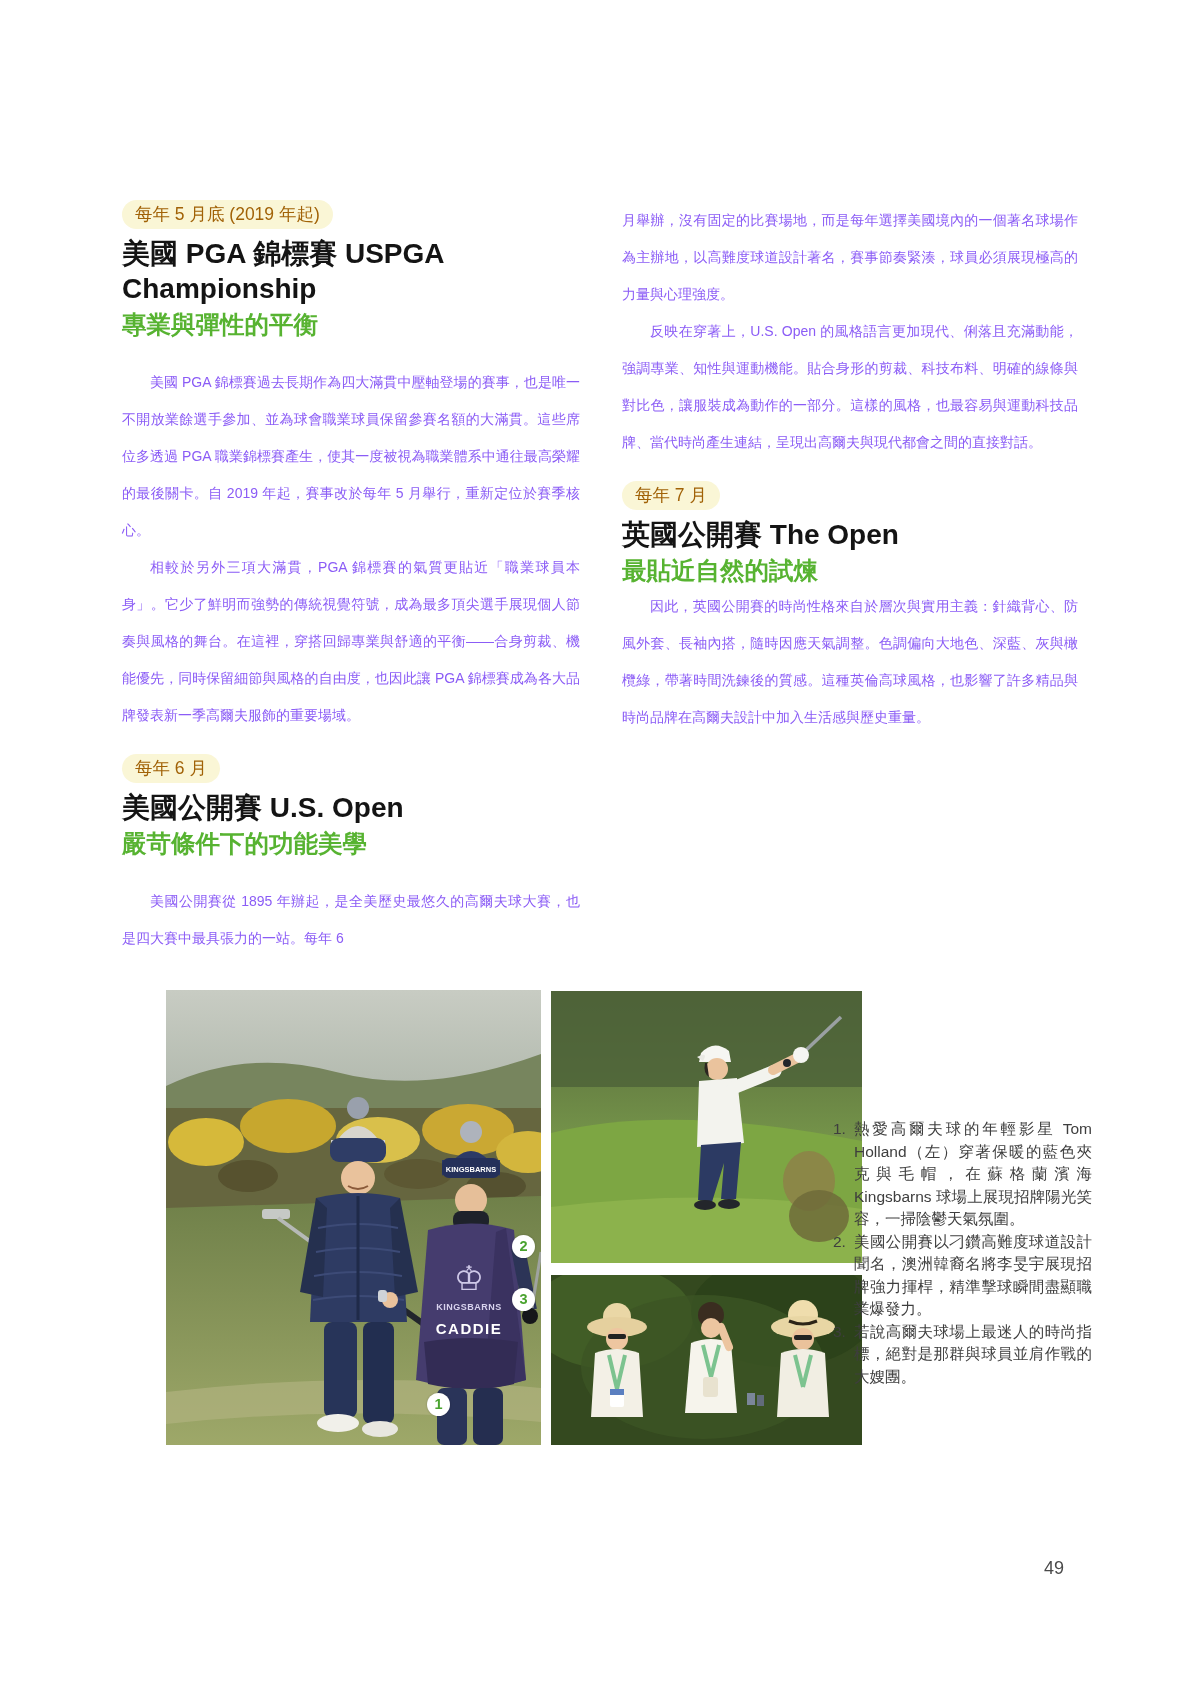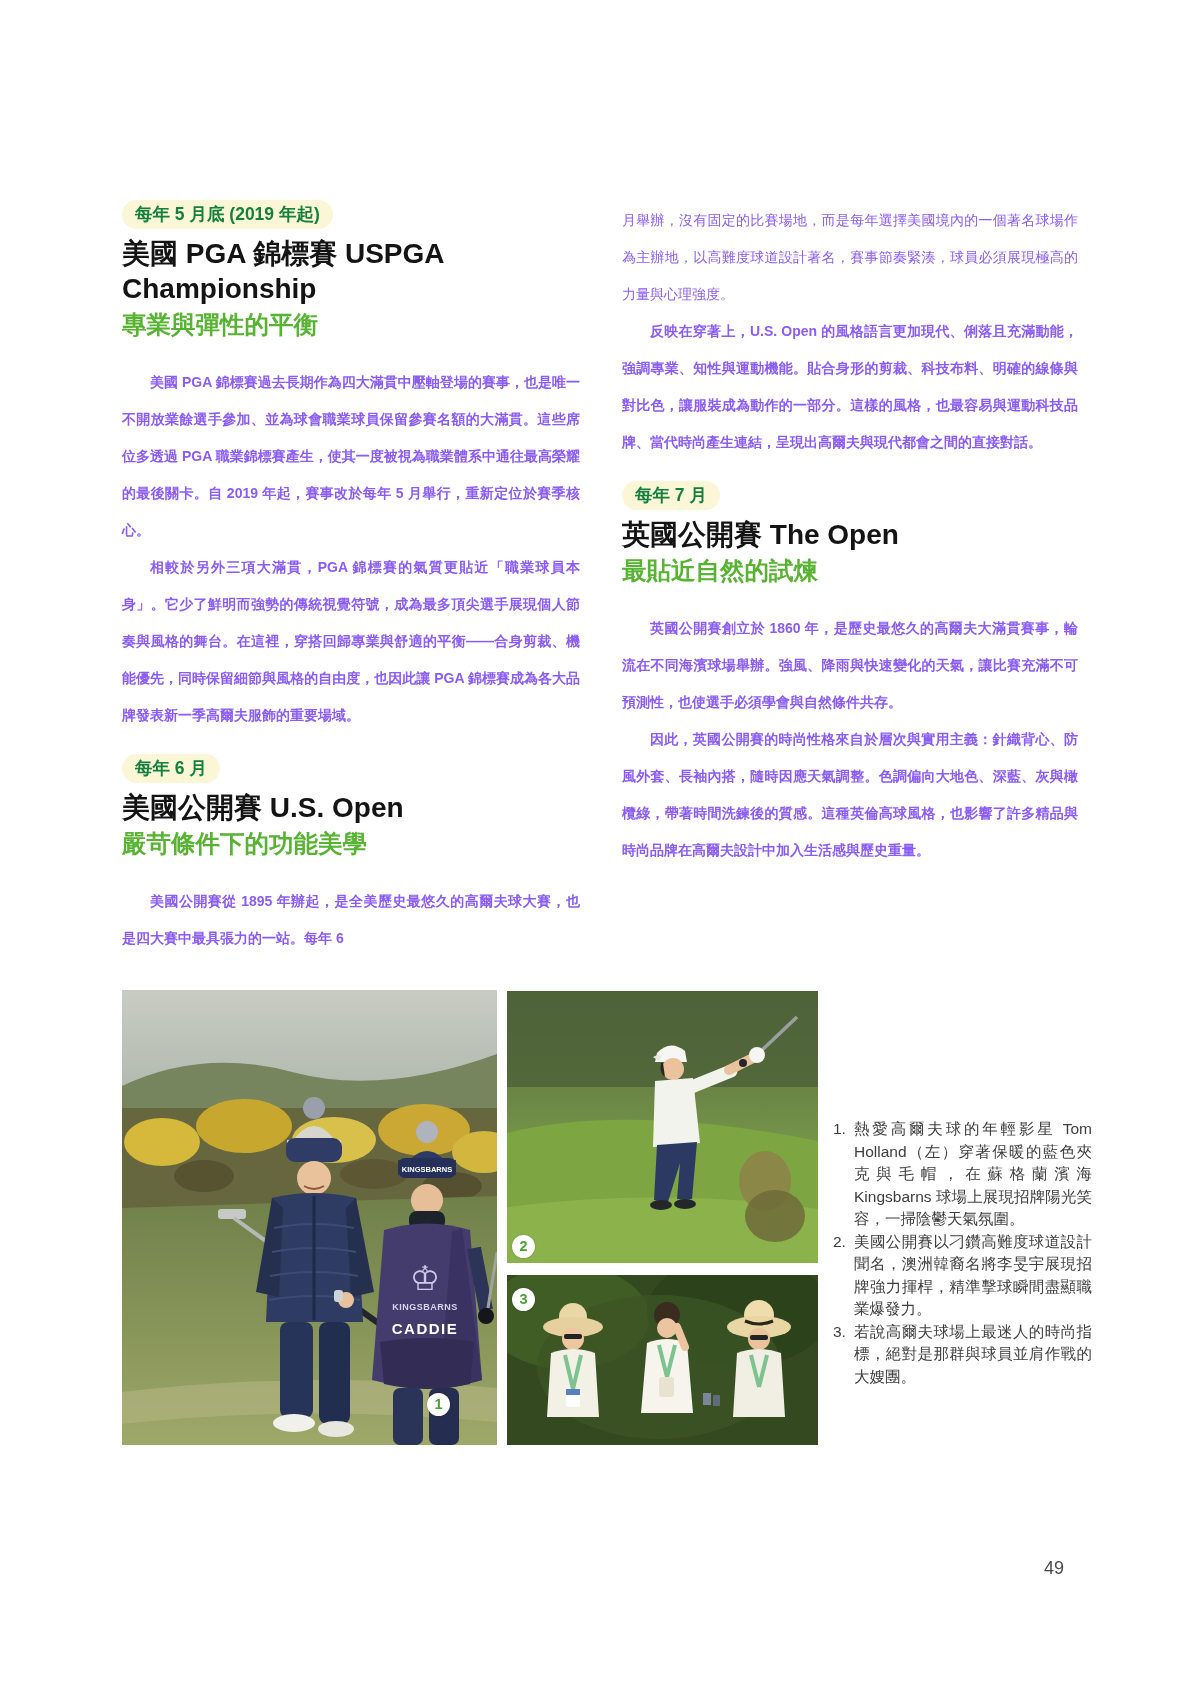--- a/index.html
+++ b/index.html
@@ -6,39 +6,39 @@
   .page {
     position:relative; width:1200px; height:1697px; background:#ffffff;
     font-family:"Liberation Sans", sans-serif; overflow:hidden;
   }
   .col { position:absolute; }
   .col-left  { left:122px; top:200px; width:458px; }
   .col-right { left:622px; top:202px; width:456px; }
 
   .badge {
     display:inline-block; background:#faf6d6; border-radius:15px;
-    padding:3px 13px 4px; font-size:17.5px; font-weight:bold; color:#15803d;
+    padding:3px 13px 4px; font-size:17.5px; font-weight:normal; color:#a16207;
     line-height:22px;
   }
   .sec-title {
     margin:7px 0 0; font-size:28px; font-weight:bold; color:#141414; line-height:35px;
   }
   .sec-subtitle {
     margin:1px 0 0; font-size:24.5px; font-weight:bold; color:#57b331; line-height:35px;
   }
   .body {
     margin:0; font-size:14px; line-height:37px; color:#8b5cf6;
     text-align:justify;
   }
   .body.first { margin-top:22px; }
-  .indent { text-indent:2em;font-weight:bold; }
+  .indent { text-indent:2em; }
   .sec-follow { margin-top:20px; }
   .cont-para { margin-top:0; }
 
-  .photo { position:absolute; overflow:hidden; background:#e5e5e5; }
+  .photo { position:absolute; overflow:hidden; background:#e5e5e5;margin-left:44px; }
   .photo svg { display:block; width:100%; height:100%; }
   #photo1 { left:122px; top:990px;  width:375px; height:455px; }
   #photo2 { left:507px; top:991px;  width:311px; height:272px; }
   #photo3 { left:507px; top:1275px; width:311px; height:170px; }
 
   .marker {
     position:absolute; width:23px; height:23px; border-radius:50%;
     background:#ffffff; color:#4aa32f; font-size:14.5px; font-weight:bold;
     display:flex; align-items:center; justify-content:center; line-height:1;
     box-shadow:0 0 2px rgba(0,0,0,.25);
@@ -79,21 +79,20 @@
   </div>
 
   <div class="col col-right">
     <p class="body cont-para">月舉辦，沒有固定的比賽場地，而是每年選擇美國境內的一個著名球場作為主辦地，以高難度球道設計著名，賽事節奏緊湊，球員必須展現極高的力量與心理強度。</p>
     <p class="body indent">反映在穿著上，U.S. Open 的風格語言更加現代、俐落且充滿動能，強調專業、知性與運動機能。貼合身形的剪裁、科技布料、明確的線條與對比色，讓服裝成為動作的一部分。這樣的風格，也最容易與運動科技品牌、當代時尚產生連結，呈現出高爾夫與現代都會之間的直接對話。</p>
 
     <section class="sec-follow">
       <span class="badge">每年 7 月</span>
       <h2 class="sec-title">英國公開賽 The Open</h2>
       <h3 class="sec-subtitle">最貼近自然的試煉</h3>
-      <p class="body indent first">英國公開賽創立於 1860 年，是歷史最悠久的高爾夫大滿貫賽事，輪流在不同海濱球場舉辦。強風、降雨與快速變化的天氣，讓比賽充滿不可預測性，也使選手必須學會與自然條件共存。</p>
       <p class="body indent">因此，英國公開賽的時尚性格來自於層次與實用主義：針織背心、防風外套、長袖內搭，隨時因應天氣調整。色調偏向大地色、深藍、灰與橄欖綠，帶著時間洗鍊後的質感。這種英倫高球風格，也影響了許多精品與時尚品牌在高爾夫設計中加入生活感與歷史重量。</p>
     </section>
   </div>
 
   <div class="photo" id="photo1">
     <svg viewBox="0 0 375 455" preserveAspectRatio="none">
       <defs>
         <linearGradient id="skyg" x1="0" y1="0" x2="0" y2="1">
           <stop offset="0" stop-color="#c8ccc3"></stop>
             <stop offset="1" stop-color="#aeb6aa"></stop>

